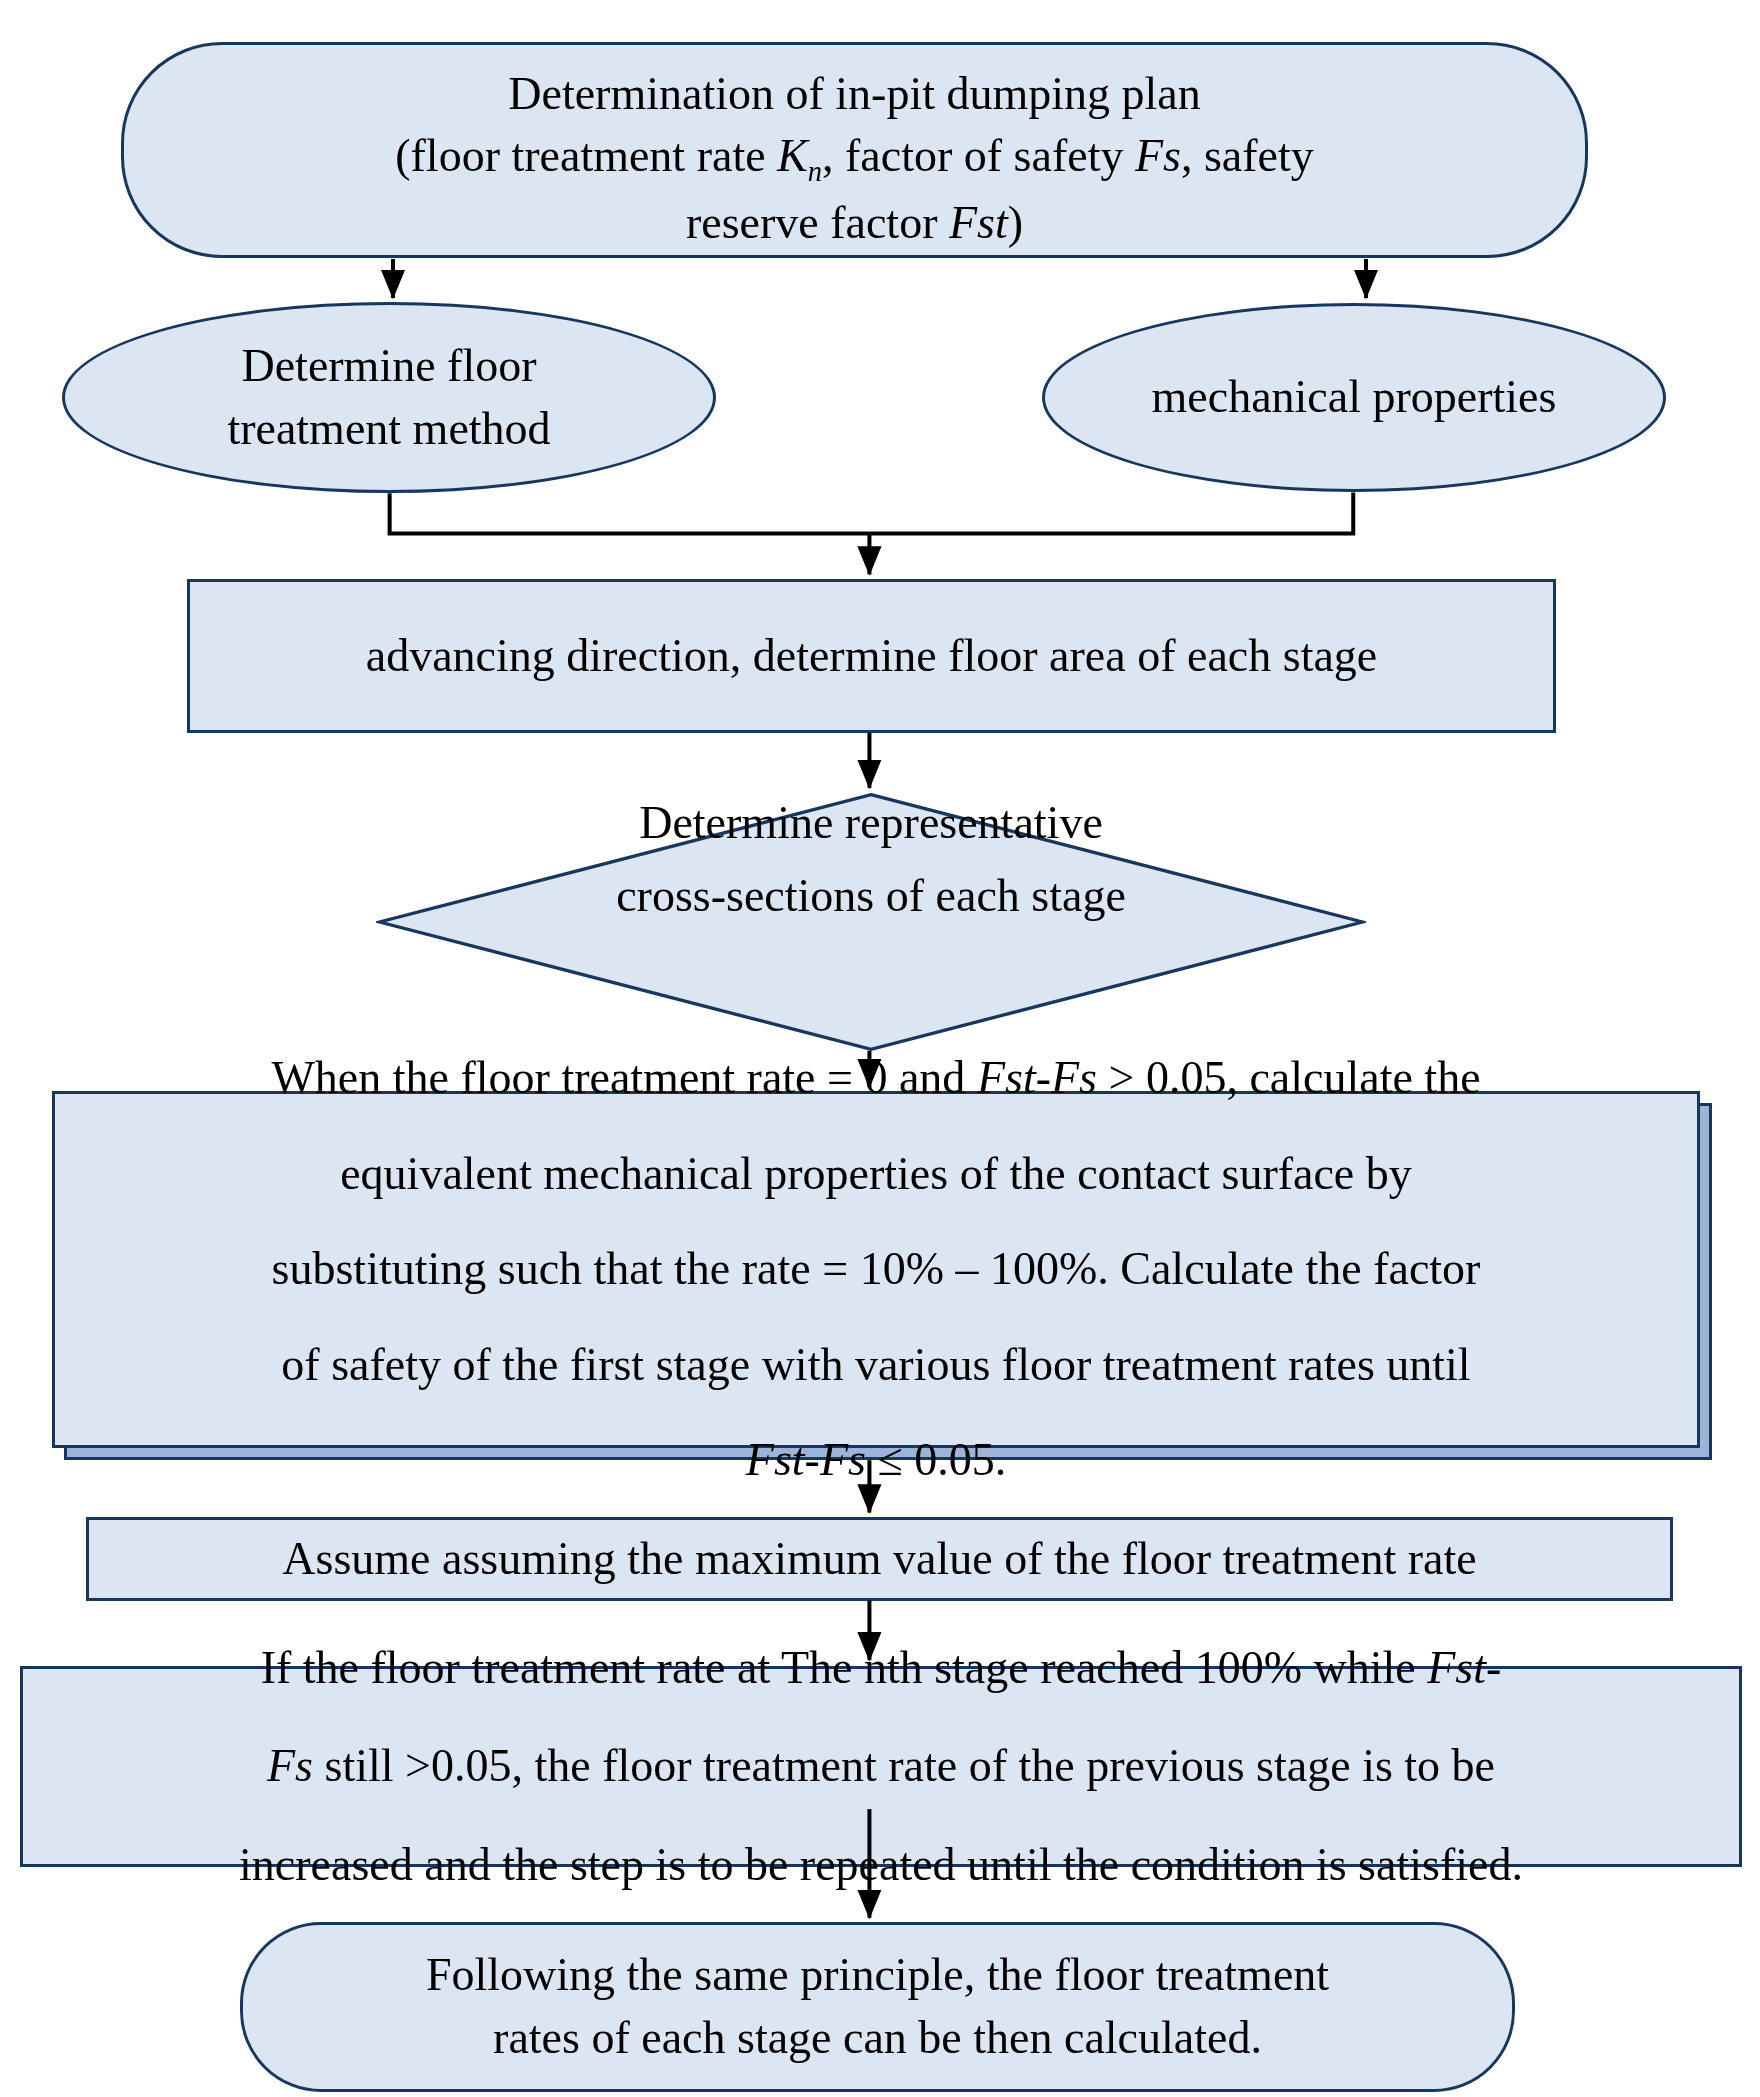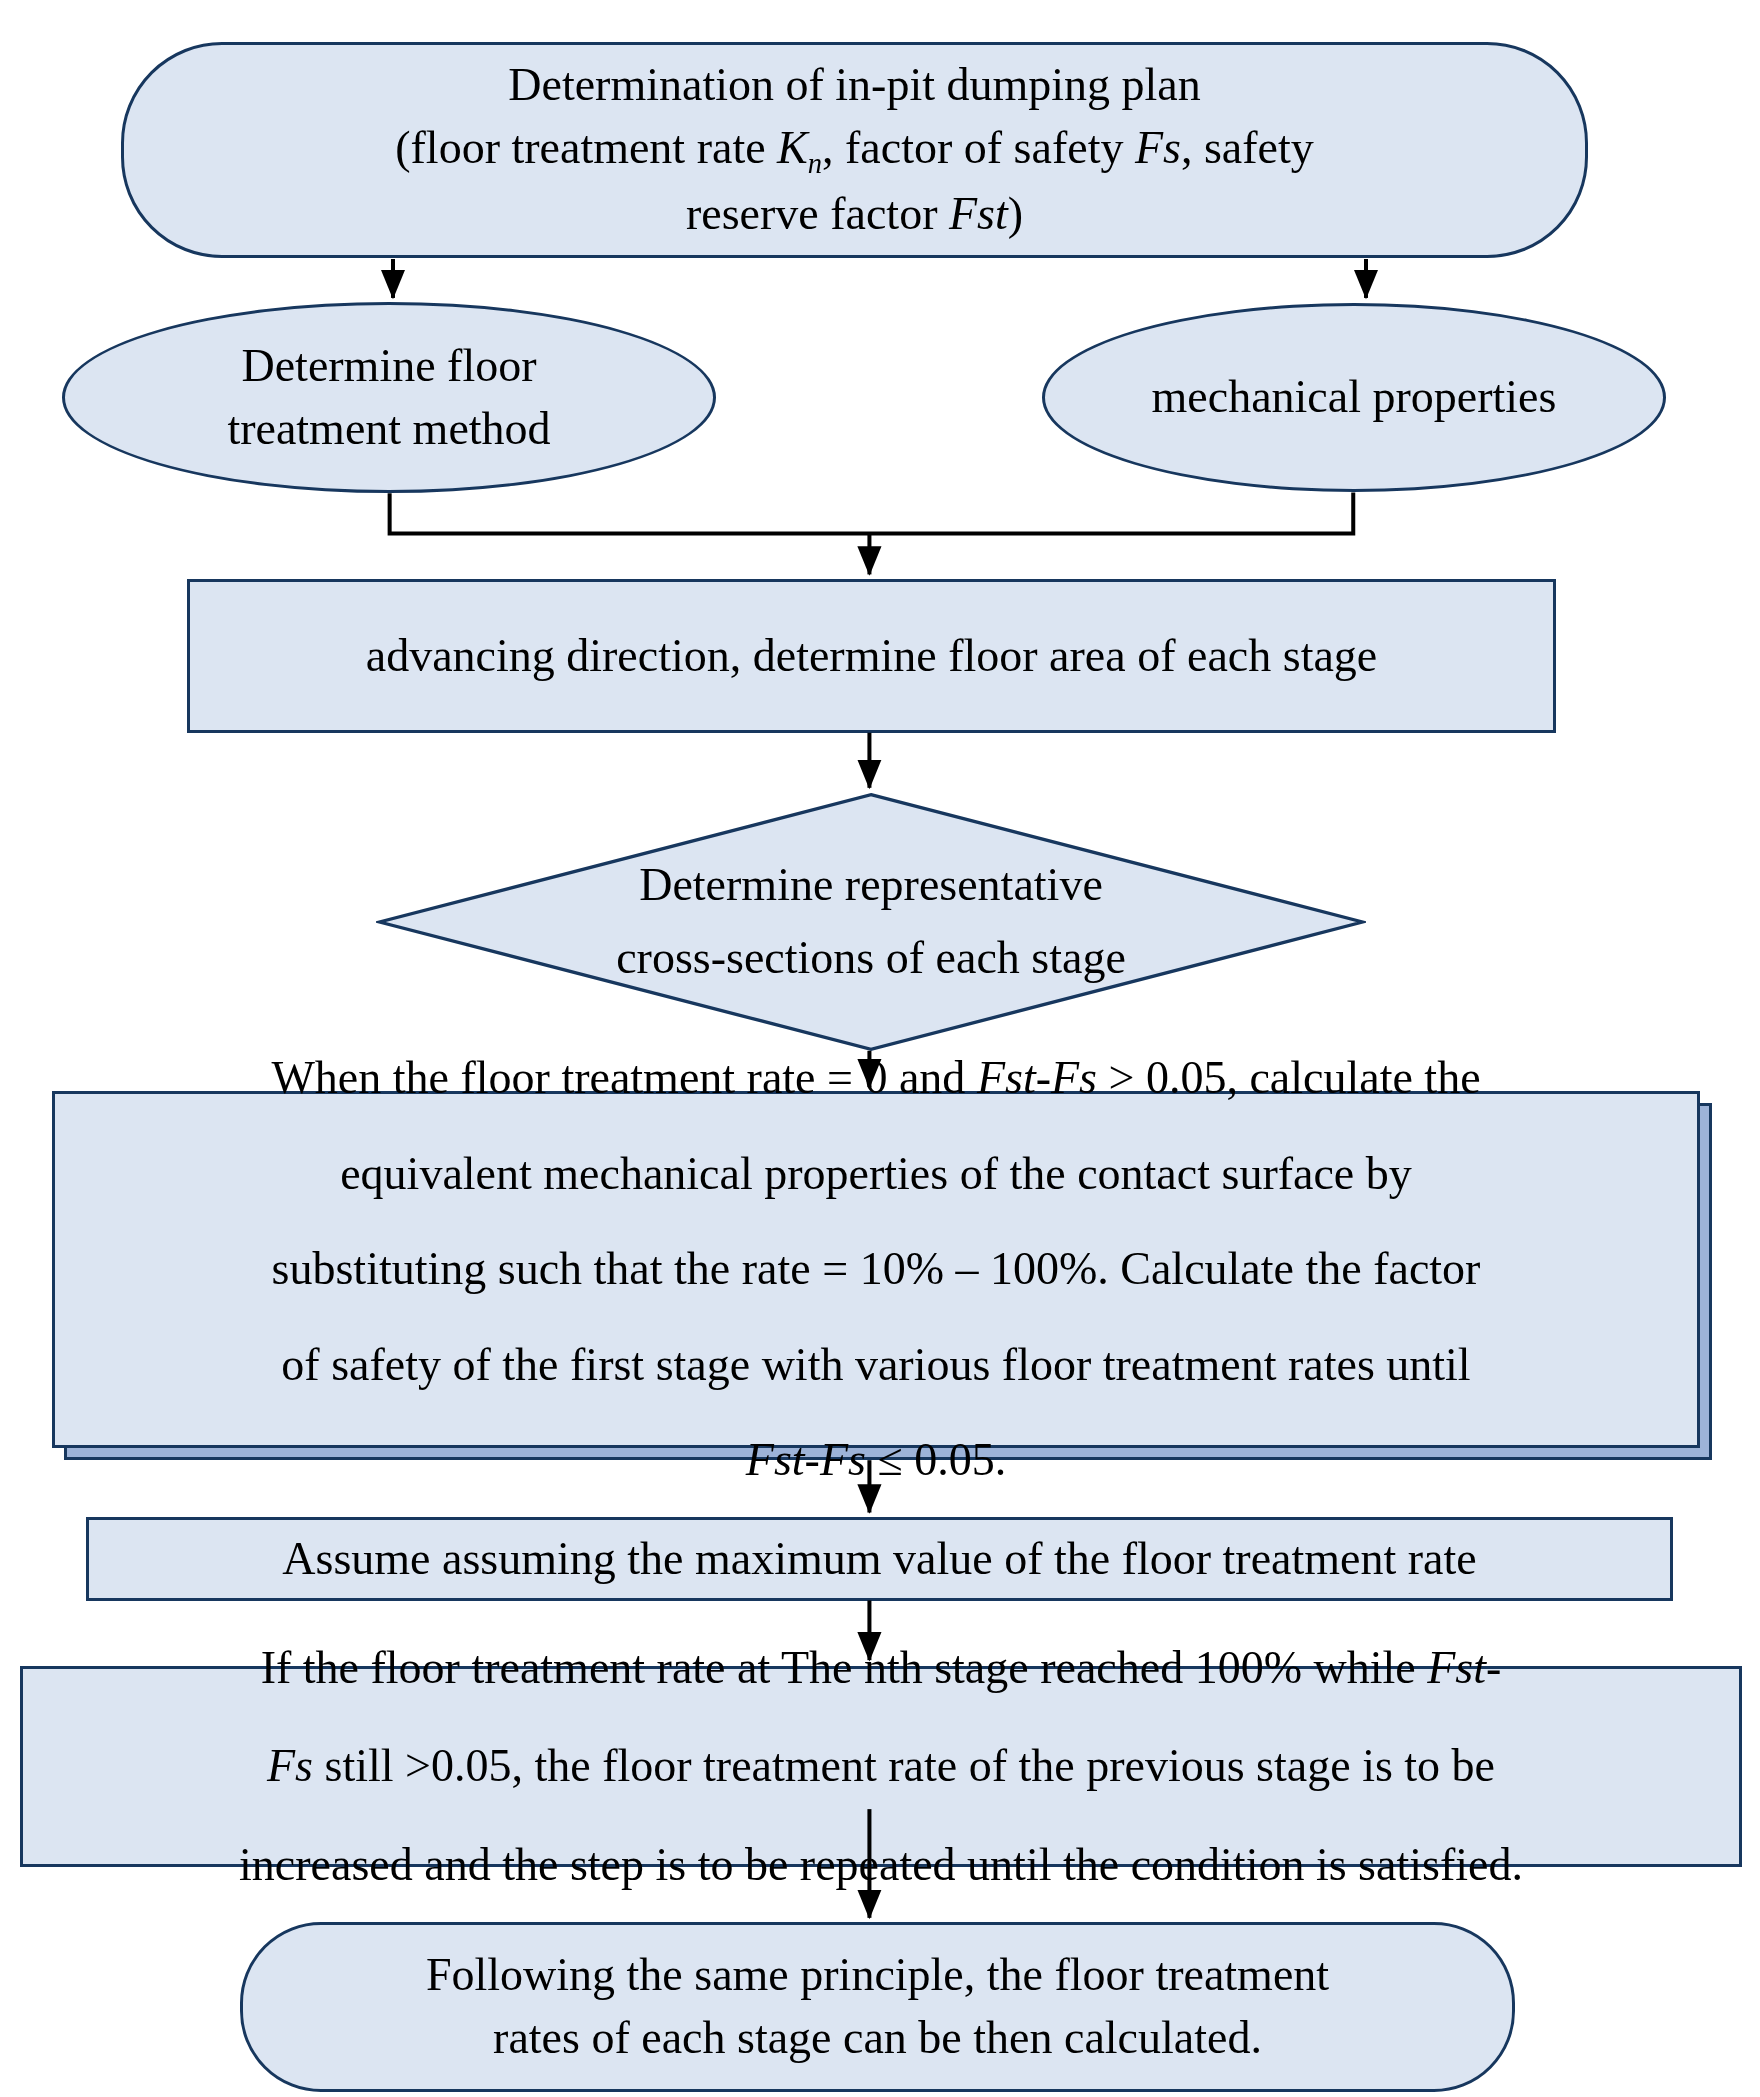--- a/index.html
+++ b/index.html
@@ -18,32 +18,32 @@
     background: var(--fill, #dce5f2);
     border: 3.4px solid var(--border, #17375e);
     display: flex;
     flex-direction: column;
     align-items: center;
     justify-content: center;
     text-align: center;
     font-size: 46px;
     line-height: 1.36;
   }
-  .stadium  { border-radius: 101px; }
+  .stadium  { border-radius: 101px; justify-content: flex-end; }
   .stadium2 { border-radius: 81px; }
   .ellipse  { border-radius: 50%; text-align: right; }
   .line { white-space: nowrap; }
   .seg-i { font-style: italic; }
   sub { font-size: 0.62em; font-style: italic; }
   .diamond-wrap { position: absolute; }
   .diamond-wrap svg { position: absolute; left: 0; top: 0; }
   .diamond-wrap polygon { fill: var(--fill, #dce5f2); stroke: var(--border, #17375e); stroke-width: 5; }
   .diamond-text {
     position: absolute; left: 0; top: 0; right: 0; bottom: 0;
-    display: flex; flex-direction: column; align-items: center; justify-content: center;
+    display: flex; flex-direction: column; align-items: center; justify-content: flex-start;
     text-align: center; font-size: 46px; line-height: 1.36; gap: 10px;
   }
   .shadow3d {
     position: absolute;
     background: var(--shadow, #9db3d8);
     border: 3.4px solid var(--border, #17375e);
   }
   .connectors {
     position: absolute; left: 0; top: 0;
     pointer-events: none;

